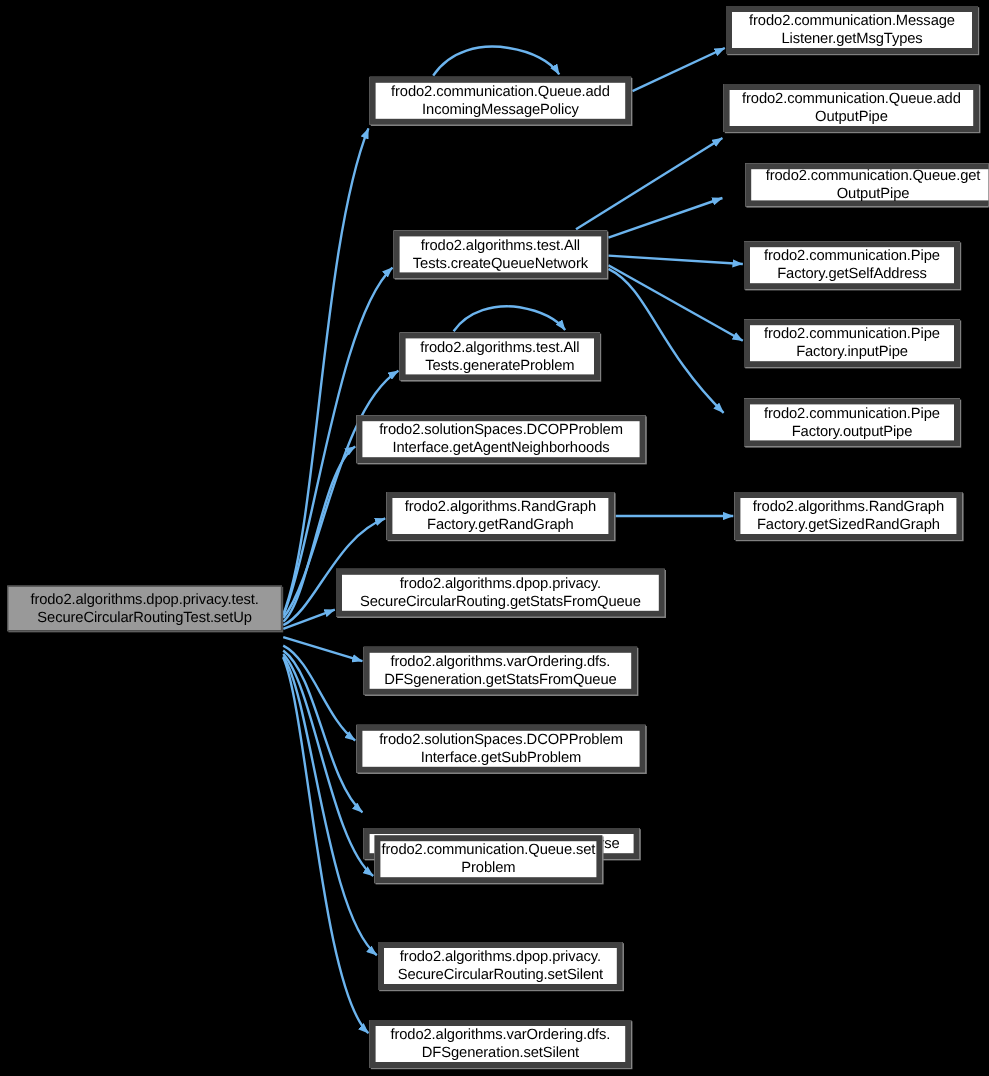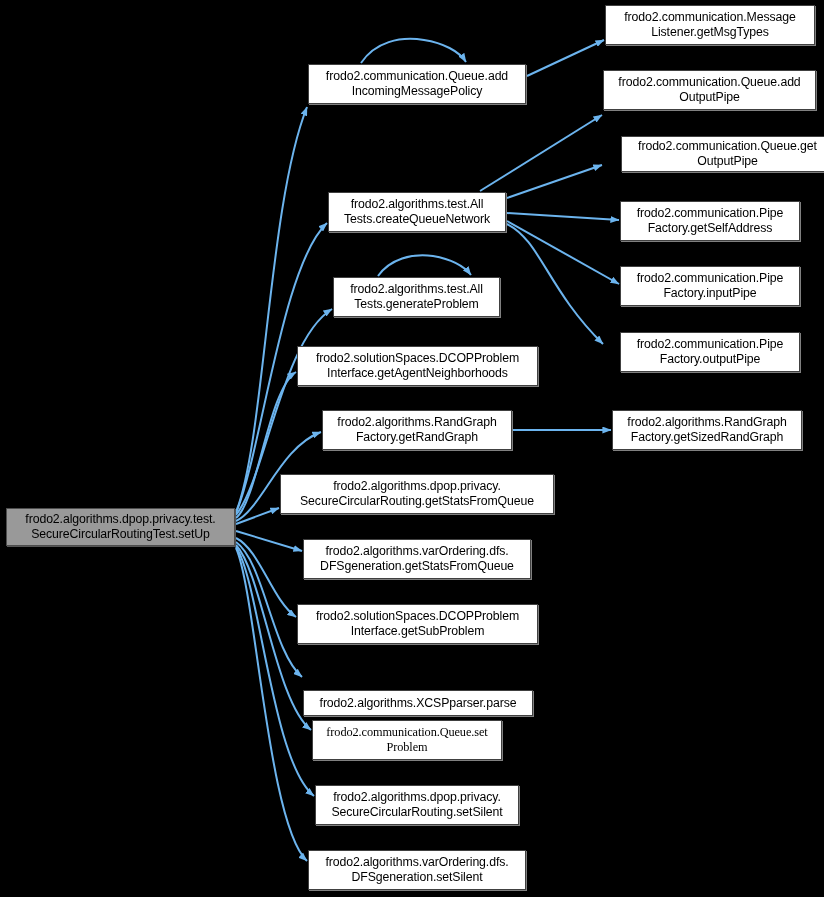--- a/index.html
+++ b/index.html
@@ -20,21 +20,21 @@
     left: 0;
     top: 0;
     width: 824px;
     height: 897px;
     pointer-events: none;
   }
   .node {
     position: absolute;
     box-sizing: border-box;
     background: #ffffff;
-    border: 1px solid #404040;
+    border: 5px solid #404040;
     box-shadow: 1px 1px 0 0 #808080;
     color: #000000;
     font-size: 12.3px;
     line-height: 15px;
     display: flex;
     align-items: center;
     justify-content: center;
     text-align: center;
     letter-spacing: -0.1px;
     white-space: pre-line;
@@ -80,40 +80,40 @@
         <path d="M 480,191 L 602,115" fill="none" stroke="#6CB4EE" stroke-width="2" marker-end="url(#arrowhead)"></path>
         <path d="M 507,198 L 602,165" fill="none" stroke="#6CB4EE" stroke-width="2" marker-end="url(#arrowhead)"></path>
         <path d="M 507,213 L 619,220" fill="none" stroke="#6CB4EE" stroke-width="2" marker-end="url(#arrowhead)"></path>
         <path d="M 507,221 L 619,284" fill="none" stroke="#6CB4EE" stroke-width="2" marker-end="url(#arrowhead)"></path>
         <path d="M 507,224 C 540,240 548,290 603,344" fill="none" stroke="#6CB4EE" stroke-width="2" marker-end="url(#arrowhead)"></path>
         <path d="M 513,430 L 611,430" fill="none" stroke="#6CB4EE" stroke-width="2" marker-end="url(#arrowhead)"></path>
       </g>
   </svg>
 
   <div id="node-layer">
-      <div class="node root" style="left: 6px; top: 508px; width: 229px; height: 38px;"><span>frodo2.algorithms.dpop.privacy.test.
+      <div class="node root" style="left: 6px; top: 488px; width: 229px; height: 38px;"><span>frodo2.algorithms.dpop.privacy.test.
 SecureCircularRoutingTest.setUp</span></div>
       <div class="node" style="left: 308px; top: 64px; width: 218px; height: 40px;"><span>frodo2.communication.Queue.add
 IncomingMessagePolicy</span></div>
       <div class="node" style="left: 328px; top: 192px; width: 178px; height: 40px;"><span>frodo2.algorithms.test.All
 Tests.createQueueNetwork</span></div>
       <div class="node" style="left: 333px; top: 277px; width: 167px; height: 40px;"><span>frodo2.algorithms.test.All
 Tests.generateProblem</span></div>
       <div class="node" style="left: 297px; top: 346px; width: 241px; height: 40px;"><span>frodo2.solutionSpaces.DCOPProblem
 Interface.getAgentNeighborhoods</span></div>
       <div class="node" style="left: 322px; top: 410px; width: 190px; height: 40px;"><span>frodo2.algorithms.RandGraph
 Factory.getRandGraph</span></div>
       <div class="node" style="left: 280px; top: 474px; width: 274px; height: 40px;"><span>frodo2.algorithms.dpop.privacy.
 SecureCircularRouting.getStatsFromQueue</span></div>
       <div class="node" style="left: 303px; top: 539px; width: 228px; height: 40px;"><span>frodo2.algorithms.varOrdering.dfs.
 DFSgeneration.getStatsFromQueue</span></div>
       <div class="node" style="left: 297px; top: 604px; width: 241px; height: 40px;"><span>frodo2.solutionSpaces.DCOPProblem
 Interface.getSubProblem</span></div>
       <div class="node" style="left: 303px; top: 670px; width: 230px; height: 26px; margin-top: 20px;"><span>frodo2.algorithms.XCSPparser.parse</span></div>
-      <div class="node" style="left: 312px; top: 720px; width: 190px; height: 40px; font-family: Liberation Serif, serif;"><span>frodo2.communication.Queue.set
+      <div class="node" style="left: 312px; top: 696px; width: 190px; height: 40px;"><span>frodo2.communication.Queue.set
 Problem</span></div>
       <div class="node" style="left: 315px; top: 785px; width: 204px; height: 40px;"><span>frodo2.algorithms.dpop.privacy.
 SecureCircularRouting.setSilent</span></div>
       <div class="node" style="left: 308px; top: 850px; width: 218px; height: 40px;"><span>frodo2.algorithms.varOrdering.dfs.
 DFSgeneration.setSilent</span></div>
       <div class="node" style="left: 605px; top: 5px; width: 210px; height: 40px;"><span>frodo2.communication.Message
 Listener.getMsgTypes</span></div>
       <div class="node" style="left: 603px; top: 70px; width: 213px; height: 40px;"><span>frodo2.communication.Queue.add
 OutputPipe</span></div>
       <div class="node" style="left: 621px; top: 136px; width: 213px; height: 36px;"><span>frodo2.communication.Queue.get

